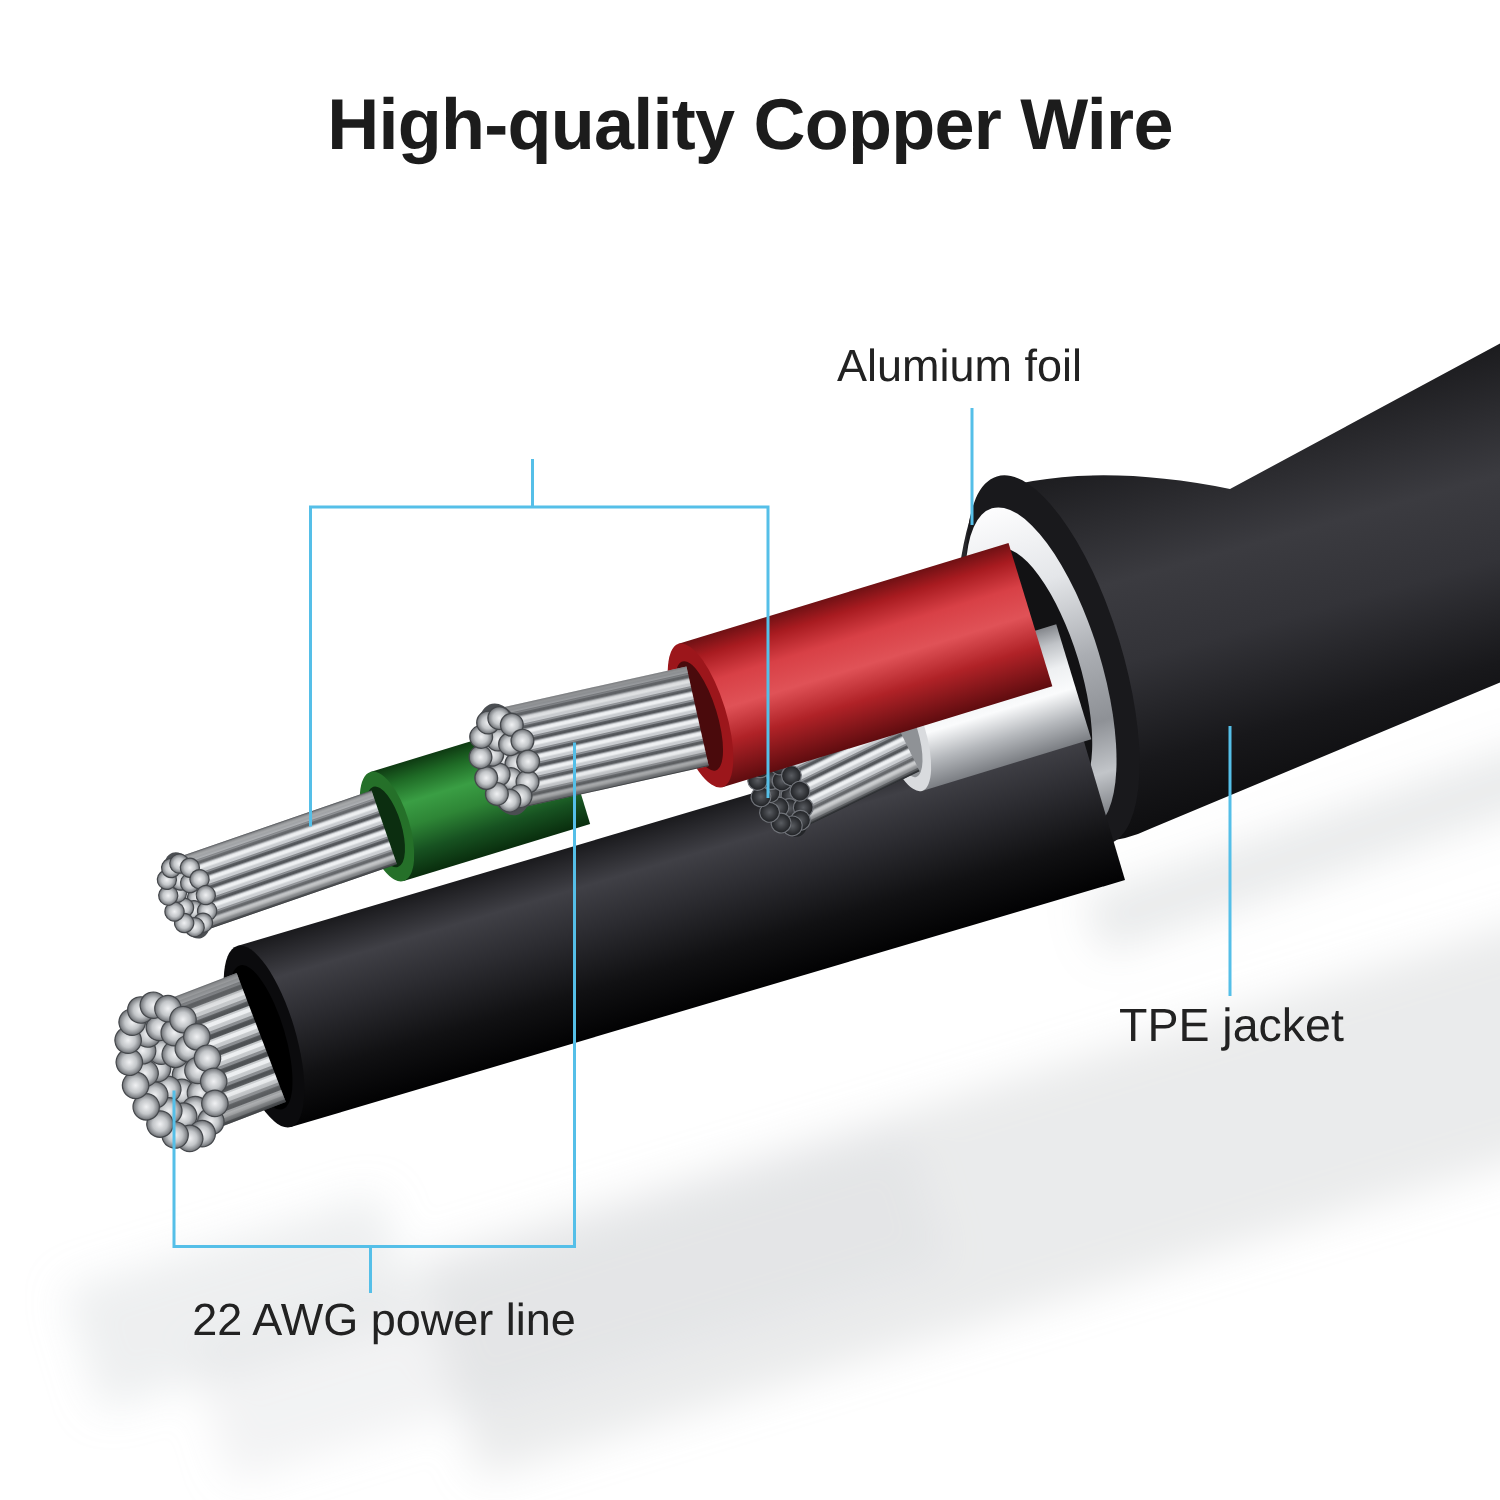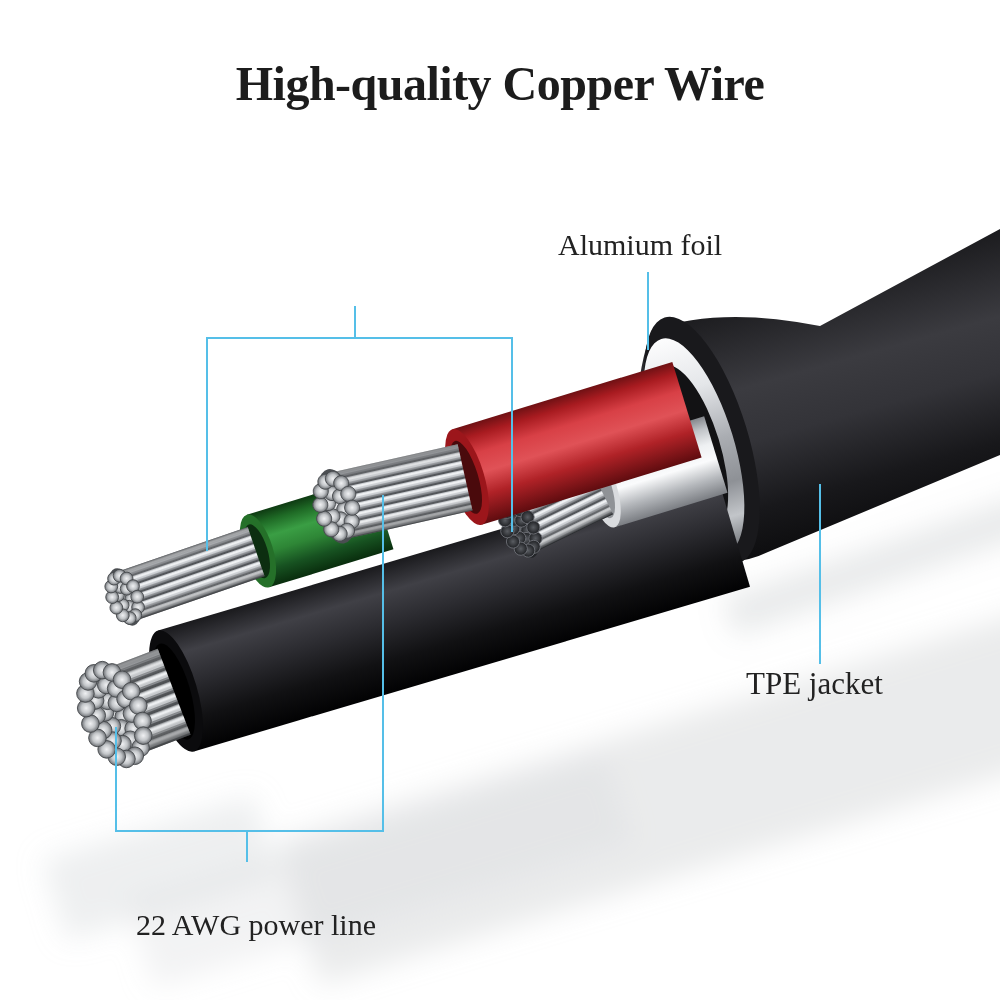--- a/index.html
+++ b/index.html
@@ -1,33 +1,33 @@
 <!DOCTYPE html>
 <html><head>
 <meta charset="utf-8">
 <style>
   html,body{margin:0;padding:0;background:#fff;}
   .stage{
     position:relative;width:1000px;height:1000px;overflow:hidden;
     background:var(--background,#fff);
-    font-family:Liberation Serif, serif;
+    font-family:Liberation Sans, sans-serif;
   }
   .stage svg{position:absolute;left:0;top:0;}
   .lbl{
     position:absolute;color:var(--text,#222);
     font-size:30px;line-height:1.15;white-space:nowrap;
   }
   .title{
     position:absolute;left:0;top:56px;width:1000px;text-align:center;
     font-size:48px;font-weight:800;letter-spacing:-0.5px;color:#1c1c1c;
   }
   .lbl-data{left:206px;top:264px;width:300px;text-align:center;}
   .lbl-foil{left:558px;top:228px;}
   .lbl-tpe{left:746px;top:666px;font-size:31px;}
-  .lbl-power{left:106px;top:908px;width:300px;text-align:center;}
+  .lbl-power{left:106px;top:864px;width:300px;text-align:center;}
   .leader{fill:none;stroke:var(--callout-line,#55BFE8);stroke-width:2;}
 </style>
 </head>
 <body>
 
 <div class="stage" style="--background: #FFFFFF; --text: #222222; --callout-line: #55BFE8; --red-wire: #D0393F; --green-wire: #2E8636; --white-wire: #F2F3F5; --black-wire: #1A1A1D; --tpe-jacket: #232327; --aluminum-foil: #C9CCD1; --copper-strands: #C3C6C9;">
 
 <svg width="1000" height="1000" viewBox="0 0 1000 1000">
   <defs>
     <linearGradient id="gJacket" x1="0" y1="0" x2="0" y2="1" gradientTransform="rotate(-17 .5 .5)">

